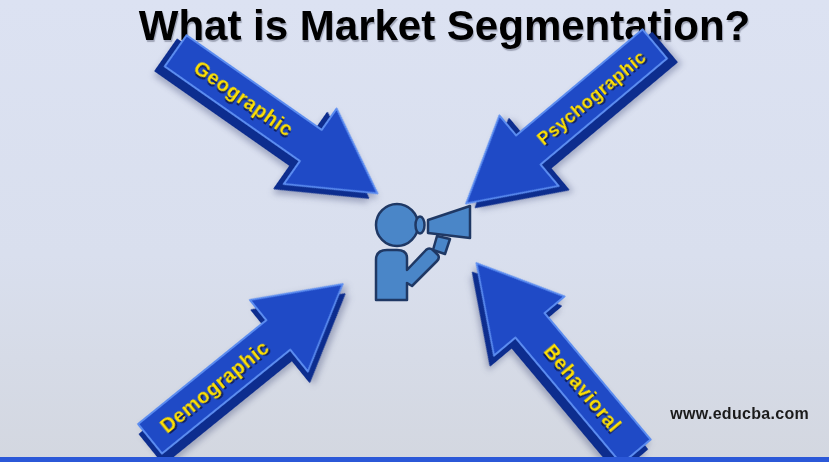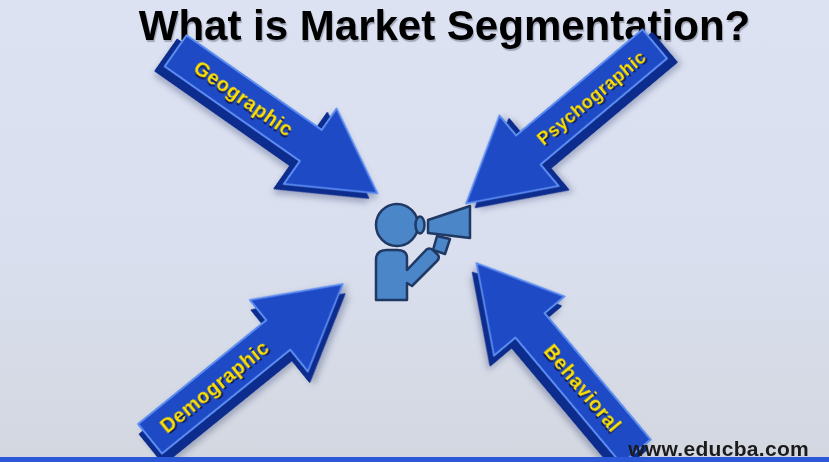--- a/index.html
+++ b/index.html
@@ -30,22 +30,22 @@
   }
   .arrow-label.long{font-size:18px;}
   .geo{left:140px;top:69px;transform:rotate(35deg);}
   .psy{left:438px;top:70px;transform:rotate(-40deg);}
   .dem{left:126px;top:306px;transform:rotate(-39deg);}
   .beh{left:415px;top:300px;transform:rotate(50deg);}
   .center-icon{position:absolute;left:366px;top:194px;width:112px;height:112px;}
   .center-icon svg{width:100%;height:100%;}
   .icon-shape{fill:#4a86c8;stroke:#1f3864;stroke-width:2.5;stroke-linejoin:round;}
   .watermark{
-    position:absolute;top:437px;right:20px;
-    font-size:21px;font-weight:700;color:#1b1b1b;letter-spacing:0.3px;
+    position:absolute;top:405px;right:20px;
+    font-size:16px;font-weight:700;color:#1b1b1b;letter-spacing:0.3px;
   }
   .footer-bar{position:absolute;left:0;bottom:0;width:100%;height:5px;background:#2b58d8;}
 </style>
 </head>
 <body>
 
 <div class="canvas">
 
   <div class="title">What is Market Segmentation?</div>
 

